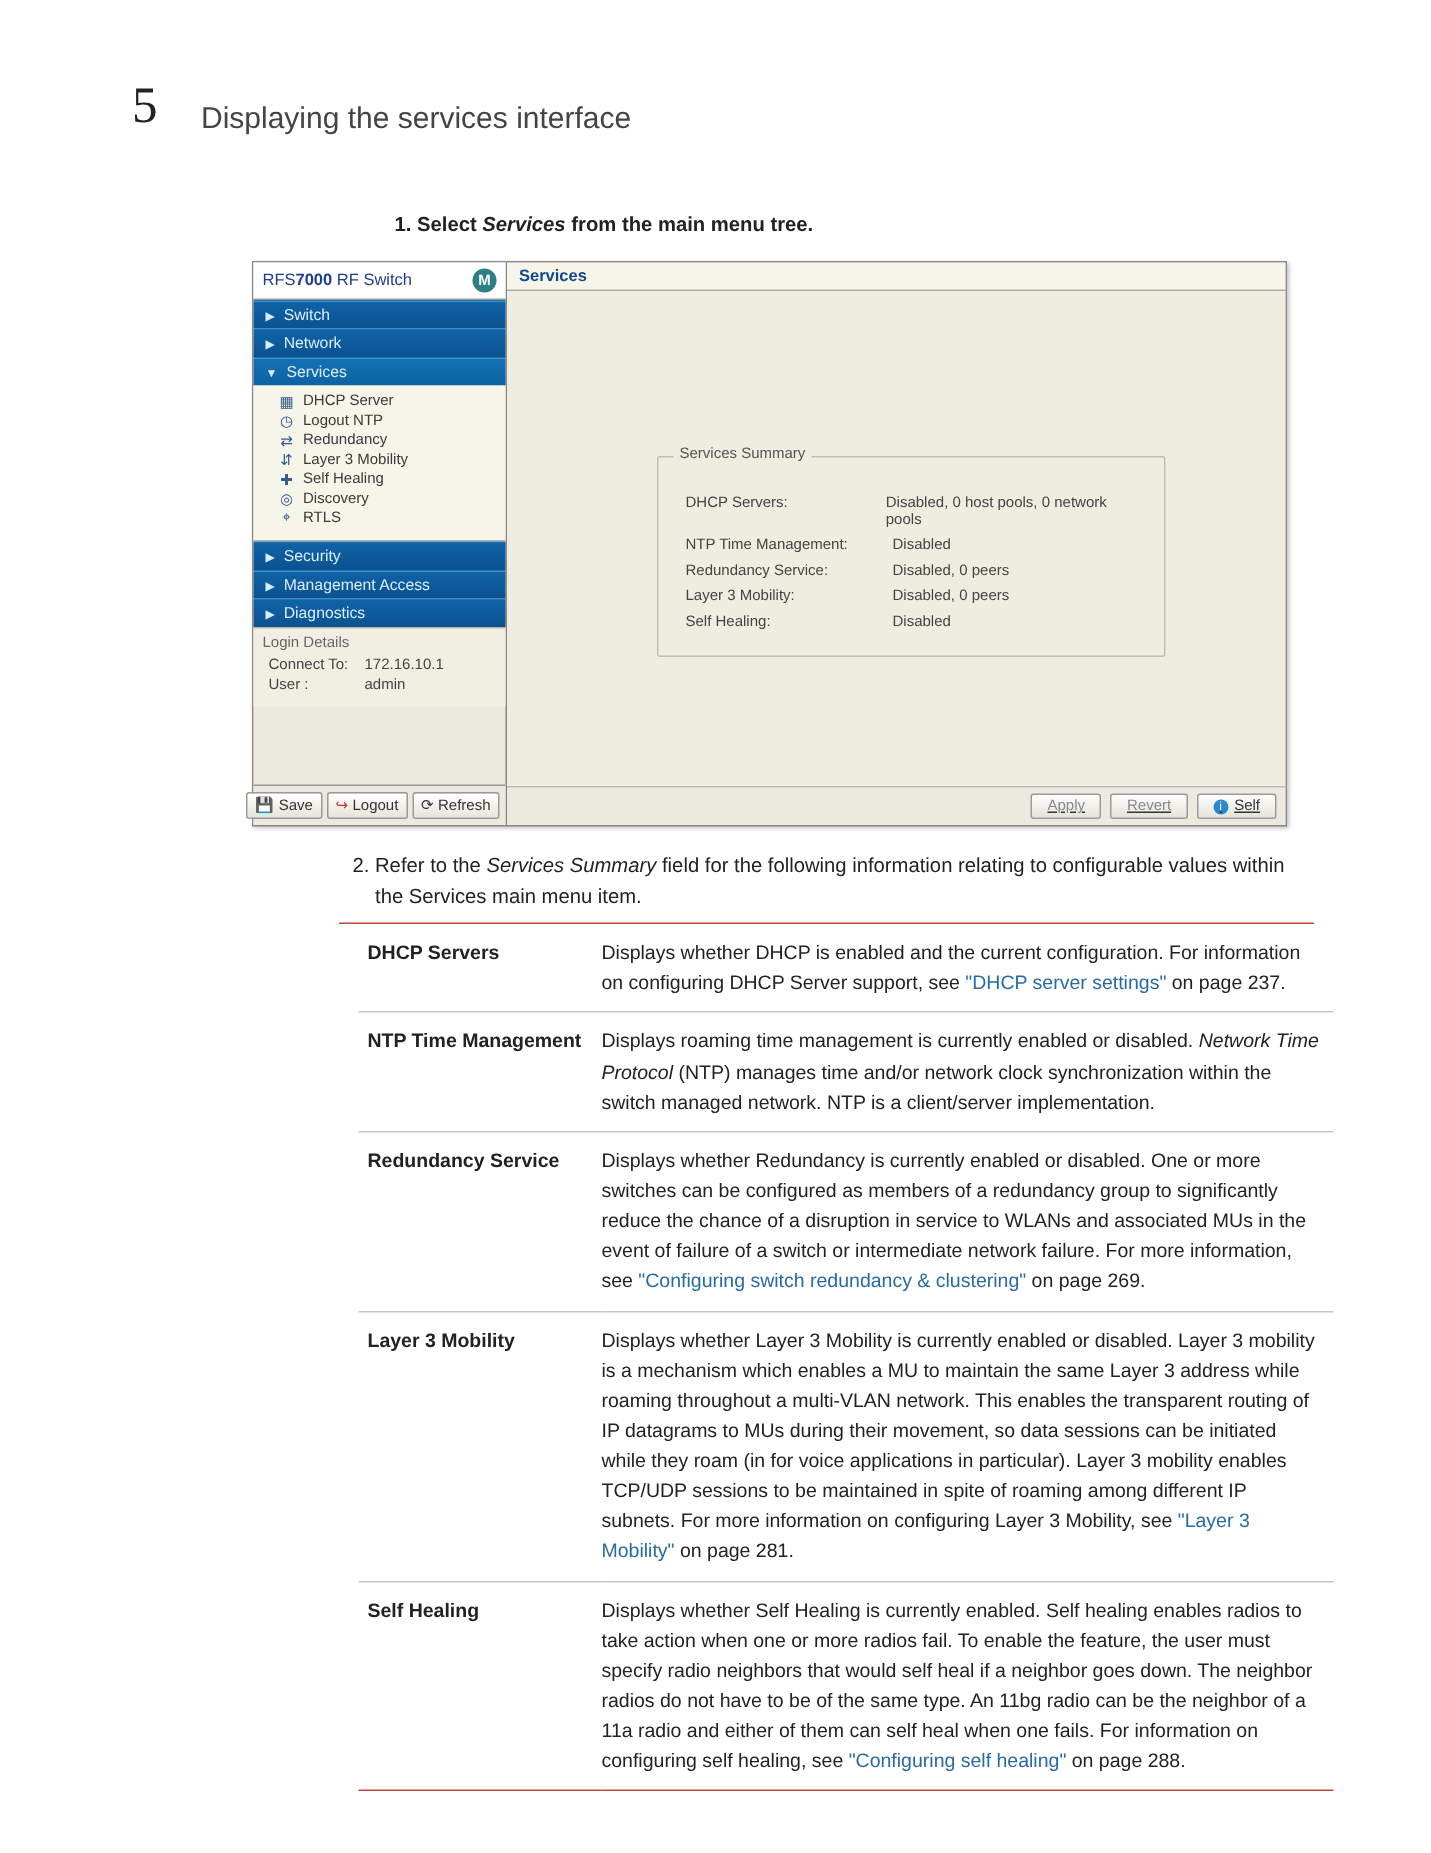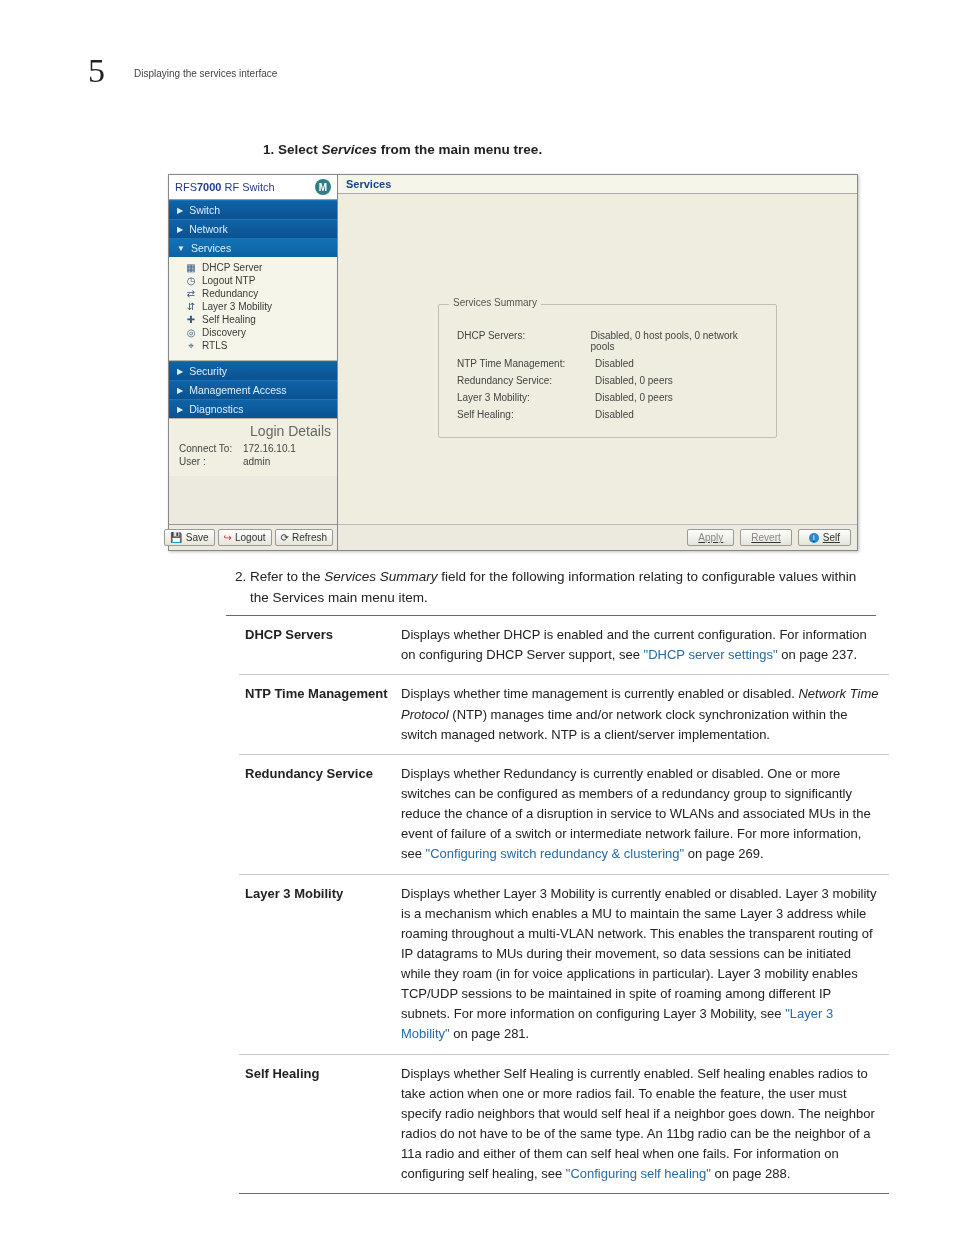--- a/index.html
+++ b/index.html
@@ -17,21 +17,21 @@
     position:relative;
   }
   .chapter-num{
     font-family:"Times New Roman",serif;
     font-size:34px;
     position:absolute;
     left:88px;
     top:52px;
   }
   .chapter-title{
-    font-size:10px;
+    font-size:20px;
     position:absolute;
     left:134px;
     top:68px;
     color:#444;
   }
   .step-list{
     margin:0 0 14px 160px;
     padding-top:84px;
     color:#222;
     font-size:13.5px;
@@ -79,21 +79,21 @@
     font-size:10.5px;
     display:flex;align-items:center;gap:6px;
   }
   .nav-item.expanded::before{content:"▼";font-size:8px;}
   .nav-item.collapsed::before{content:"▶";font-size:8px;}
   .nav-item.highlight{background:linear-gradient(#1272b6,#0d62a2);}
   .tree{background:#f6f5e9;padding:4px 4px 8px 4px;border-bottom:1px solid #b5b5a8;color:#3a3a3a;}
   .tree-row{display:flex;align-items:center;gap:5px;padding:1px 0 1px 12px;font-size:10px;}
   .tree-ico{width:12px;height:10px;display:inline-flex;align-items:center;justify-content:center;color:#355a8a;font-size:10px;}
   .panel{background:#f0efe2;padding:4px 6px 8px 6px;border-top:1px solid #b5b5a8;font-size:10px;}
-  .panel-title{color:#666;font-size:14px;margin-bottom:3px;text-align:right;}
+  .panel-title{color:#666;font-size:10px;margin-bottom:3px;}
   .panel-row{display:flex;gap:6px;padding:1px 4px;color:#444;}
   .panel-row .lab{width:58px;}
   .sidebar-buttons{
     margin-top:auto;
     border-top:1px solid #999;
     padding:4px;
     display:flex;gap:3px;justify-content:flex-end;
     background:#eceade;
   }
   .mini-btn{
@@ -313,21 +313,21 @@
       <tbody>
           <tr>
         <td class="key">DHCP Servers</td>
         <td>
           <span>Displays whether DHCP is enabled and the current configuration. For information on configuring DHCP Server support, see </span><span class="link">"DHCP server settings"</span><span> on page 237.</span>
         </td>
       </tr>
       <tr>
         <td class="key">NTP Time Management</td>
         <td>
-          <span>Displays whether time management is currently enabled or disabled. </span><em>Network Time Protocol</em><span> (NTP) manages time and/or network clock synchronization within the switch managed network. NTP is a client/server implementation.</span>
+          <span>Displays roaming time management is currently enabled or disabled. </span><em>Network Time Protocol</em><span> (NTP) manages time and/or network clock synchronization within the switch managed network. NTP is a client/server implementation.</span>
         </td>
       </tr>
       <tr>
         <td class="key">Redundancy Service</td>
         <td>
           <span>Displays whether Redundancy is currently enabled or disabled. One or more switches can be configured as members of a redundancy group to significantly reduce the chance of a disruption in service to WLANs and associated MUs in the event of failure of a switch or intermediate network failure. For more information, see </span><span class="link">"Configuring switch redundancy &amp; clustering"</span><span> on page 269.</span>
         </td>
       </tr>
       <tr>
         <td class="key">Layer 3 Mobility</td>

